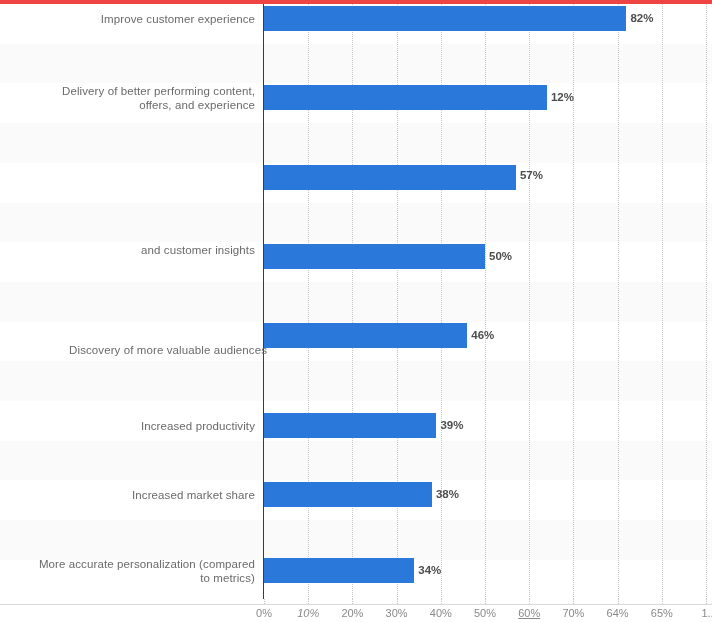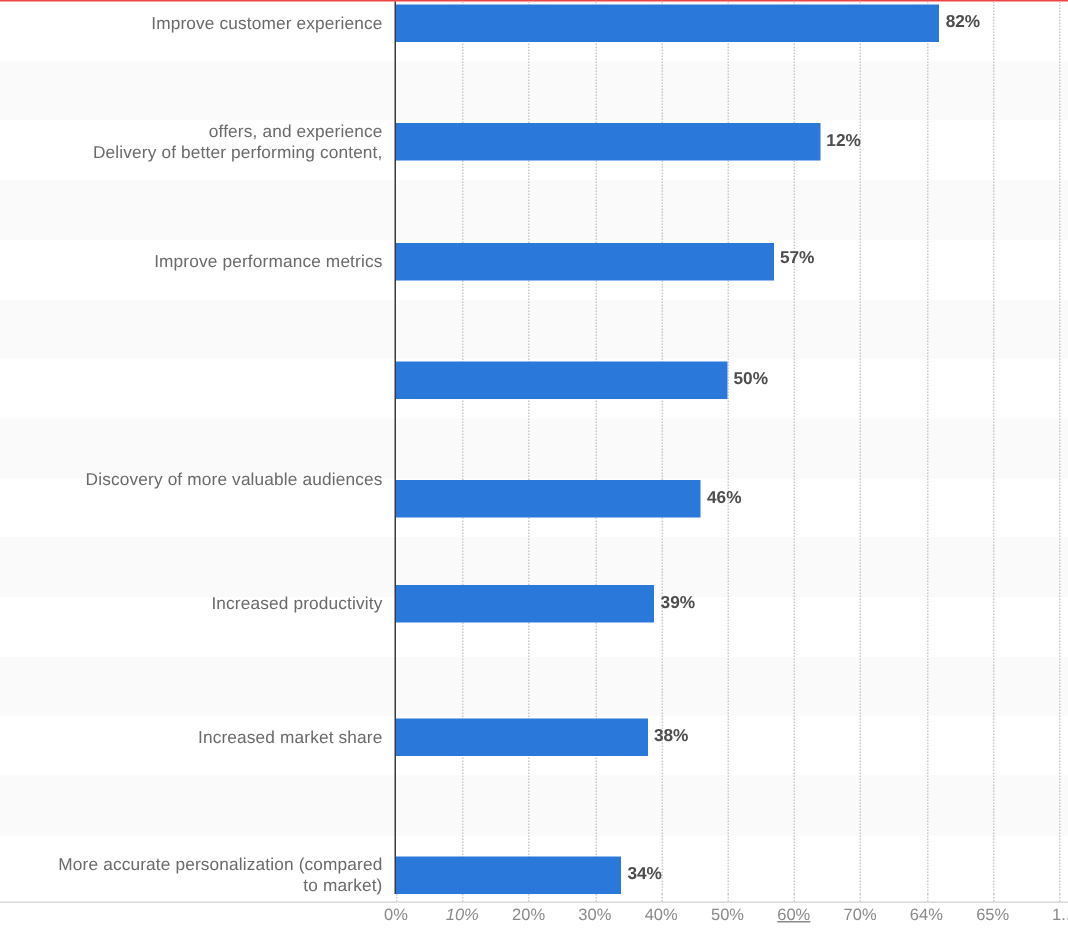--- a/index.html
+++ b/index.html
@@ -8,21 +8,21 @@
     height: 622px;
     background: #ffffff;
     font-family: "Liberation Sans", sans-serif;
     overflow: hidden;
   }
   #chart-root {
     position: relative;
     width: 712px;
     height: 622px;
     background: #ffffff;
-    border-top: 1px solid #ef4444;
+    border-top: 4px solid #ef4444;
   }
 
   
   .band-layer { position: absolute; left: 0; top: 0; width: 712px; height: 595px; }
   .band { position: absolute; left: 0; width: 712px; }
   .band.alt { background: #fafafa; }
 
   
   .plot {
     position: absolute;
@@ -154,64 +154,62 @@
   <div id="rows-layer">
       <div class="row" style="top: 0px; height: 39.7px;">
         <div class="cat-label" style="top: 7.85px;">
           <div>Improve customer experience</div>
         </div>
         <div class="bar" title="Improve customer experience: 82%" style="left: 264px; top: 1.85px; width: 362.44px; background: rgb(43, 120, 219);"></div>
         <div class="bar-value" style="left: 630.44px; top: 1.85px; color: rgb(77, 77, 77);">82%</div>
       </div>
       <div class="row" style="top: 39.7px; height: 39.7px;">
         <div class="cat-label" style="top: 40.55px;">
+          <div>Delivery of better performing content,</div>
           <div>offers, and experience</div>
-          <div>Delivery of better performing content,</div>
         </div>
         <div class="bar" title="Delivery of better performing content, offers, and experience: 64%" style="left: 264px; top: 41.55px; width: 282.88px; background: rgb(43, 120, 219);"></div>
         <div class="bar-value" style="left: 550.88px; top: 41.55px; color: rgb(77, 77, 77);">12%</div>
       </div>
       <div class="row" style="top: 79.4px; height: 39.7px;">
-        <div class="cat-label" style="top: 87.25px;">
-          <div>Improve performance metrics</div>
-        </div>
         <div class="bar" title="Improve performance metrics: 57%" style="left: 264px; top: 81.25px; width: 251.94px; background: rgb(43, 120, 219);"></div>
         <div class="bar-value" style="left: 519.94px; top: 80px; color: rgb(77, 77, 77);">57%</div>
       </div>
       <div class="row" style="top: 119.1px; height: 39.7px;">
         <div class="cat-label" style="top: 119.95px;">
+          <div>and customer insights</div>
         </div>
         <div class="bar" title="Increased use of analytics, including KPIs, and customer insights: 50%" style="left: 264px; top: 120.95px; width: 221px; background: rgb(43, 120, 219);"></div>
         <div class="bar-value" style="left: 489px; top: 120.95px; color: rgb(77, 77, 77);">50%</div>
       </div>
       <div class="row" style="top: 158.8px; height: 39.7px;">
-        <div class="cat-label" style="top: 153px;">
+        <div class="cat-label" style="top: 180px; margin-left: 12px;">
           <div>Discovery of more valuable audiences</div>
         </div>
         <div class="bar" title="Discovery of more valuable audiences: 46%" style="left: 264px; top: 160.65px; width: 203.32px; background: rgb(43, 120, 219);"></div>
         <div class="bar-value" style="left: 471.32px; top: 160.65px; color: rgb(77, 77, 77);">46%</div>
       </div>
-      <div class="row" style="top: 189px; height: 39.7px;">
+      <div class="row" style="top: 209px; height: 39.7px;">
         <div class="cat-label" style="top: 206.35px;">
           <div>Increased productivity</div>
         </div>
         <div class="bar" title="Increased productivity: 39%" style="left: 264px; top: 200.35px; width: 172.38px; background: rgb(43, 120, 219);"></div>
         <div class="bar-value" style="left: 440.38px; top: 200.35px; color: rgb(77, 77, 77);">39%</div>
       </div>
       <div class="row" style="top: 238.2px; height: 39.7px;">
         <div class="cat-label" style="top: 246.05px;">
           <div>Increased market share</div>
         </div>
         <div class="bar" title="Increased market share: 38%" style="left: 264px; top: 240.05px; width: 167.96px; background: rgb(43, 120, 219);"></div>
         <div class="bar-value" style="left: 435.96px; top: 240.05px; color: rgb(77, 77, 77);">38%</div>
       </div>
-      <div class="row" style="top: 290px; height: 39.7px; text-decoration: underline;">
+      <div class="row" style="top: 274px; height: 39.7px; text-decoration: underline;">
         <div class="cat-label" style="top: 278.75px;">
           <div>More accurate personalization (compared</div>
-          <div>to market)</div>
+          <div>to metrics)</div>
         </div>
         <div class="bar" title="More accurate personalization (compared to manual): 34%" style="left: 264px; top: 279.75px; width: 150.28px; background: rgb(43, 120, 219);"></div>
         <div class="bar-value" style="left: 418.28px; top: 279.75px; color: rgb(77, 77, 77);">34%</div>
       </div>
       <div class="row" style="top: 317.6px; height: 39.7px;"></div>
       <div class="row" style="top: 357.3px; height: 39.7px;"></div>
       <div class="row" style="top: 397px; height: 39.7px;"></div>
       <div class="row" style="top: 436.7px; height: 39.7px;"></div>
       <div class="row" style="top: 476.4px; height: 39.7px;"></div>
       <div class="row" style="top: 516.1px; height: 39.7px;"></div>

